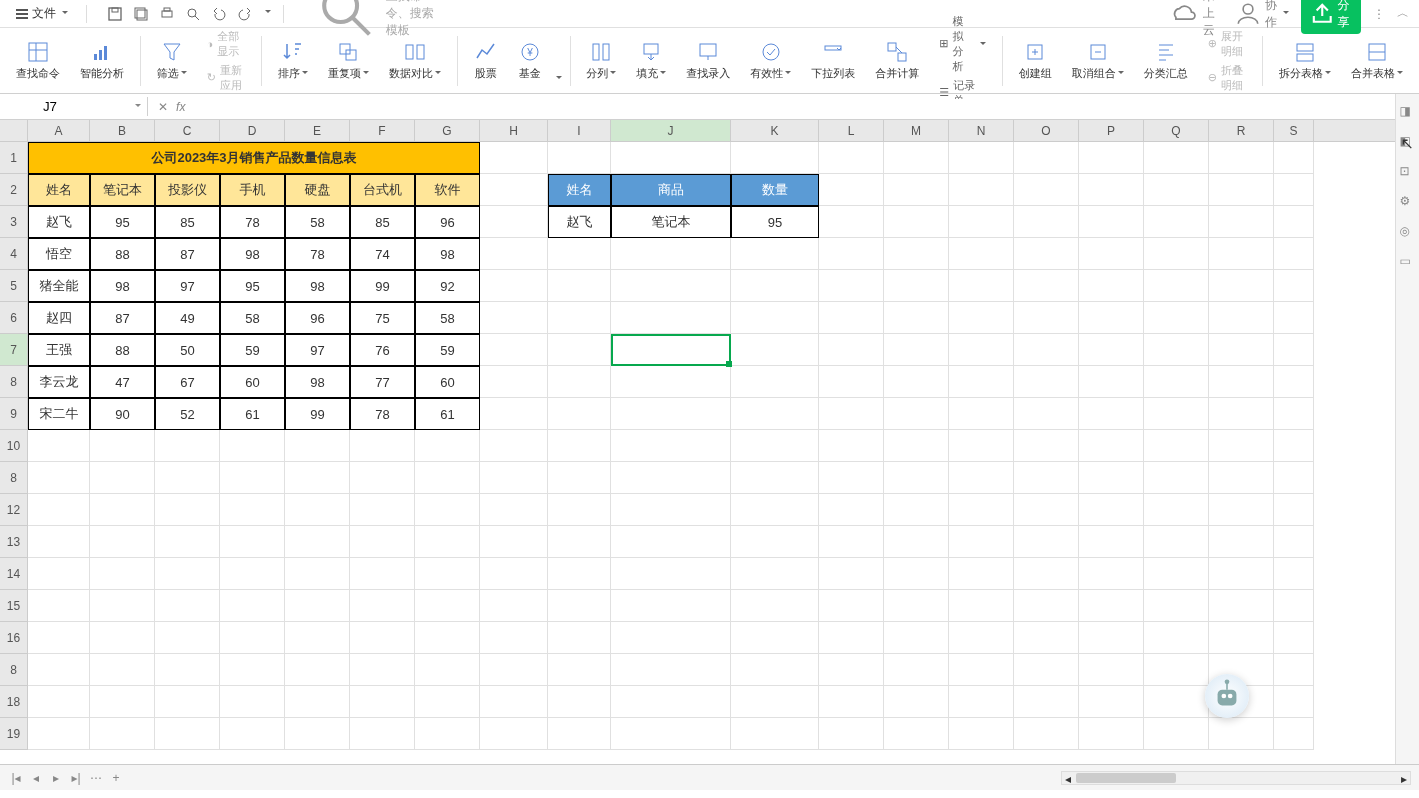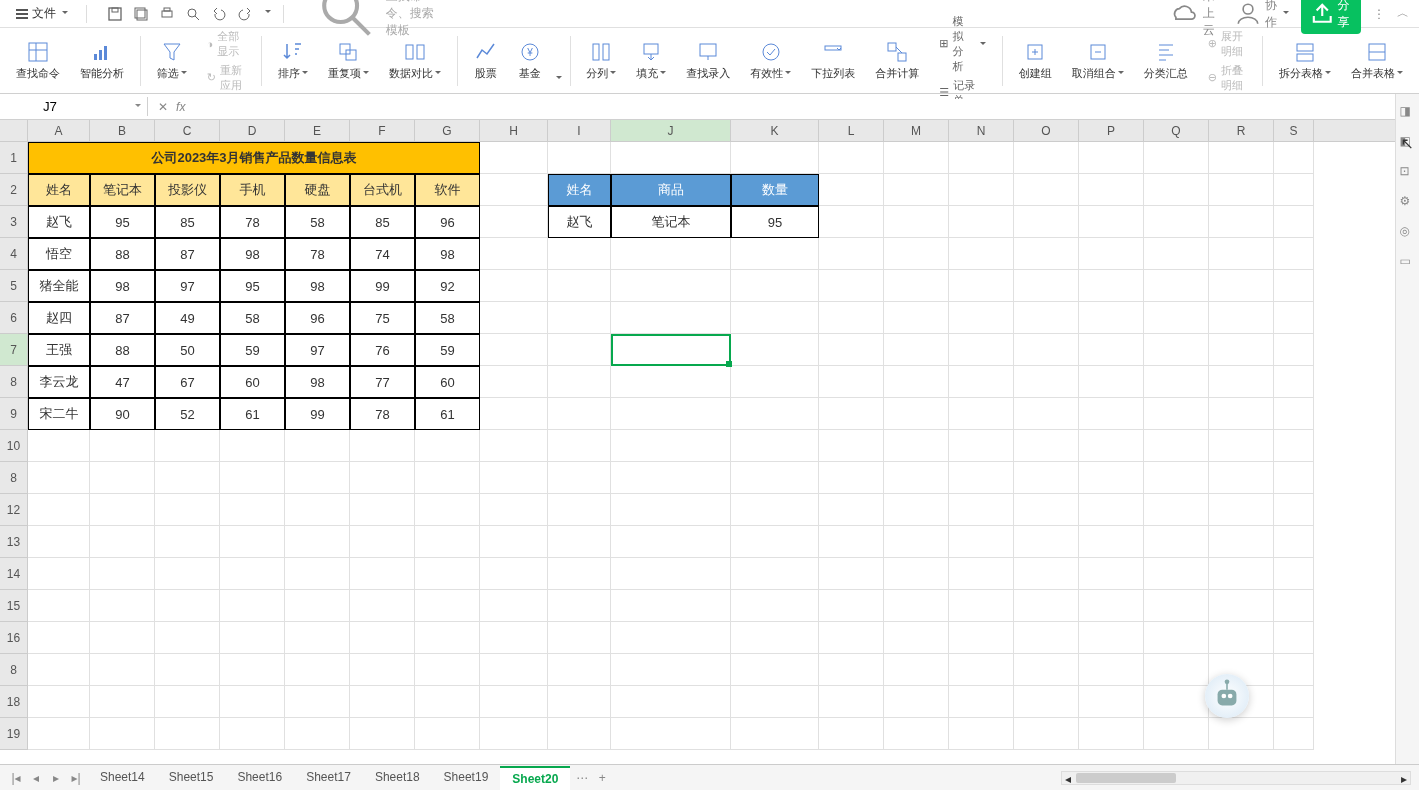--- a/index.html
+++ b/index.html
@@ -813,29 +813,20 @@
       </div>
     </div>
   <div class="vscroll"></div>
 </div>
 
 <div class="sheet-tabs">
   <span class="nav-btn">|◂</span>
   <span class="nav-btn">◂</span>
   <span class="nav-btn">▸</span>
   <span class="nav-btn">▸|</span>
-  <div id="sheettabs" style="display:flex">
-      <div class="sheet-tab">Sheet14</div>
-      <div class="sheet-tab">Sheet15</div>
-      <div class="sheet-tab">Sheet16</div>
-      <div class="sheet-tab">Sheet17</div>
-      <div class="sheet-tab">Sheet18</div>
-      <div class="sheet-tab">Sheet19</div>
-      <div class="sheet-tab active">Sheet20</div>
-    </div>
   <span class="nav-btn">⋯</span>
   <span class="nav-btn">+</span>
   <div class="hscroll">
       <span style="position:absolute;left:3px;top:0">◂</span>
       <div class="hscroll-thumb"></div>
       <span style="position:absolute;right:3px;top:0">▸</span>
     </div>
 </div>
 
 <div class="right-panel">

